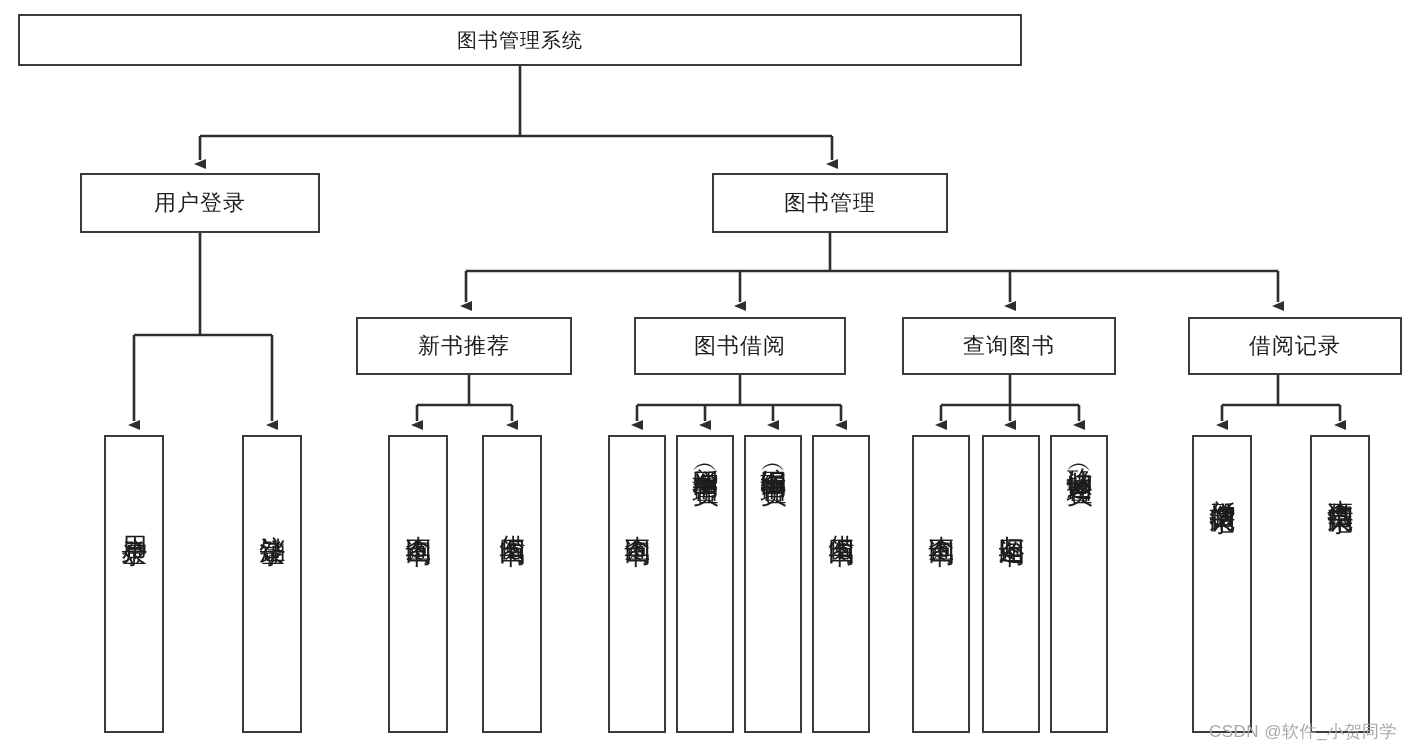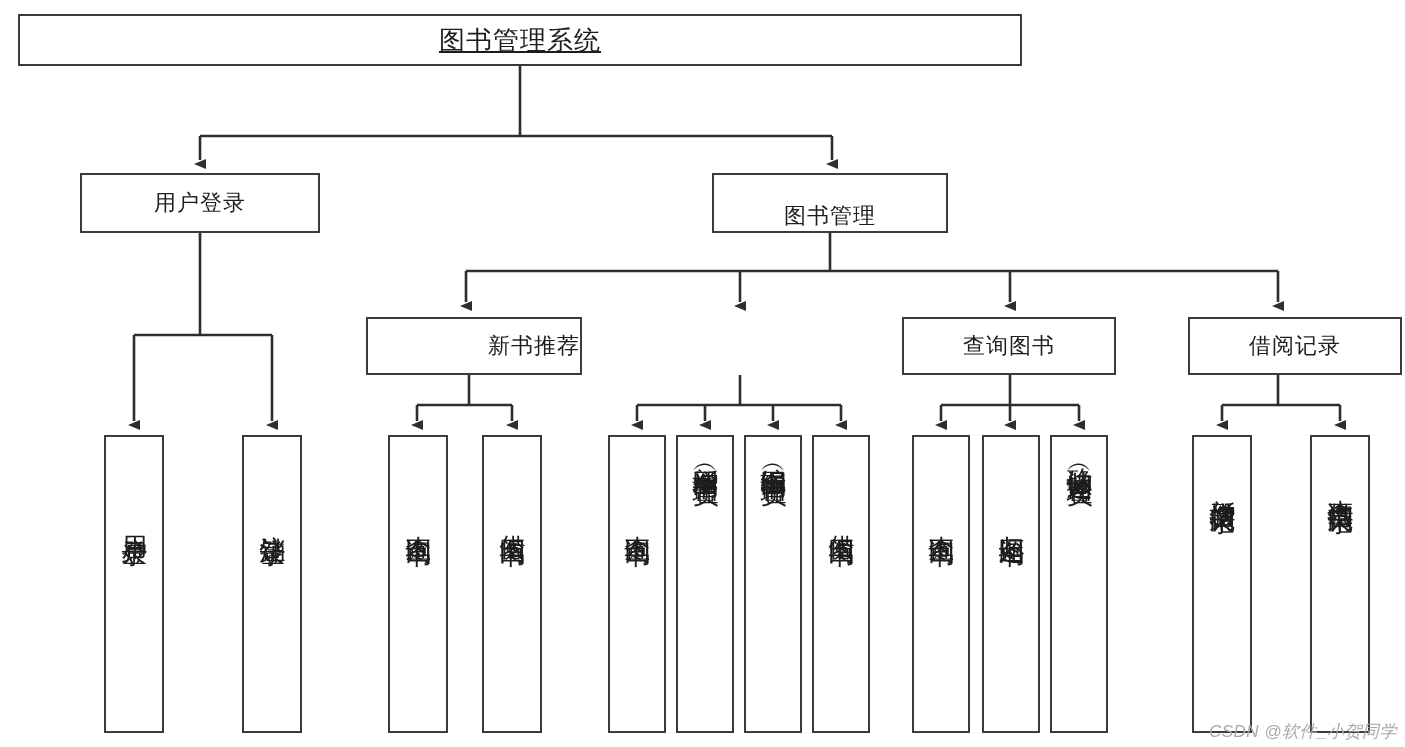--- a/index.html
+++ b/index.html
@@ -19,21 +19,21 @@
     border:2.2px solid #3b3b3b;
     display:flex;
     align-items:center;
     justify-content:center;
     color:#1d1d1d;
   }
   .node.h{
     font-size:22px;
     letter-spacing:1px;
   }
-  .node.root{font-size:26px;text-decoration:underline;}
+  .node.root{font-size:20px;}
   .node.v{
     align-items:flex-start;
     justify-content:center;
     padding-top:2px;
   }
   .vtext{
     writing-mode:vertical-rl;
     text-orientation:upright;
     font-size:26px;
     line-height:1.30;
@@ -45,21 +45,20 @@
   .vtext.pad2{padding-top:8px;}
   .vtext.pad3{padding-top:40px;}
 
   #watermark{
     position:absolute;
     right:8px;bottom:4px;
     font-size:17px;
     color:#a8a8a8;
     letter-spacing:0.5px;
     white-space:nowrap;
-    font-style:italic;
   }
 </style>
 </head>
 <body>
 
 <div id="stage">
 
   <svg id="wires" viewBox="0 0 1405 747" xmlns="http://www.w3.org/2000/svg">
     <defs>
       <marker id="ah" markerWidth="10" markerHeight="12" refX="1" refY="6" orient="auto" markerUnits="userSpaceOnUse">
@@ -110,26 +109,29 @@
     </g>
   </svg>
 
   <div class="node h root" style="left:18px;top:14px;width:1004px;height:52px;">
     <span>图书管理系统</span>
   </div>
 
   <div class="node h" style="left:80px;top:173px;width:240px;height:60px;">
     <span>用户登录</span>
   </div>
-  <div class="node h" style="left:712px;top:173px;width:236px;height:60px;align-items:flex-end;">
+  <div class="node h" style="left:712px;top:173px;width:236px;height:60px;">
     <span>图书管理</span>
   </div>
 
-  <div class="node h" style="left:366px;top:317px;width:216px;height:58px;justify-content:flex-end;">
+  <div class="node h" style="left:356px;top:317px;width:216px;height:58px;">
     <span>新书推荐</span>
+  </div>
+  <div class="node h" style="left:634px;top:317px;width:212px;height:58px;">
+    <span>图书借阅</span>
   </div>
   <div class="node h" style="left:902px;top:317px;width:214px;height:58px;">
     <span>查询图书</span>
   </div>
   <div class="node h" style="left:1172px;top:317px;width:214px;height:58px;margin-left:16px;">
     <span>借阅记录</span>
   </div>
 
   <div class="node v" style="left:104px;top:435px;width:60px;height:298px;">
     <span class="vtext pad">用户登录</span>

